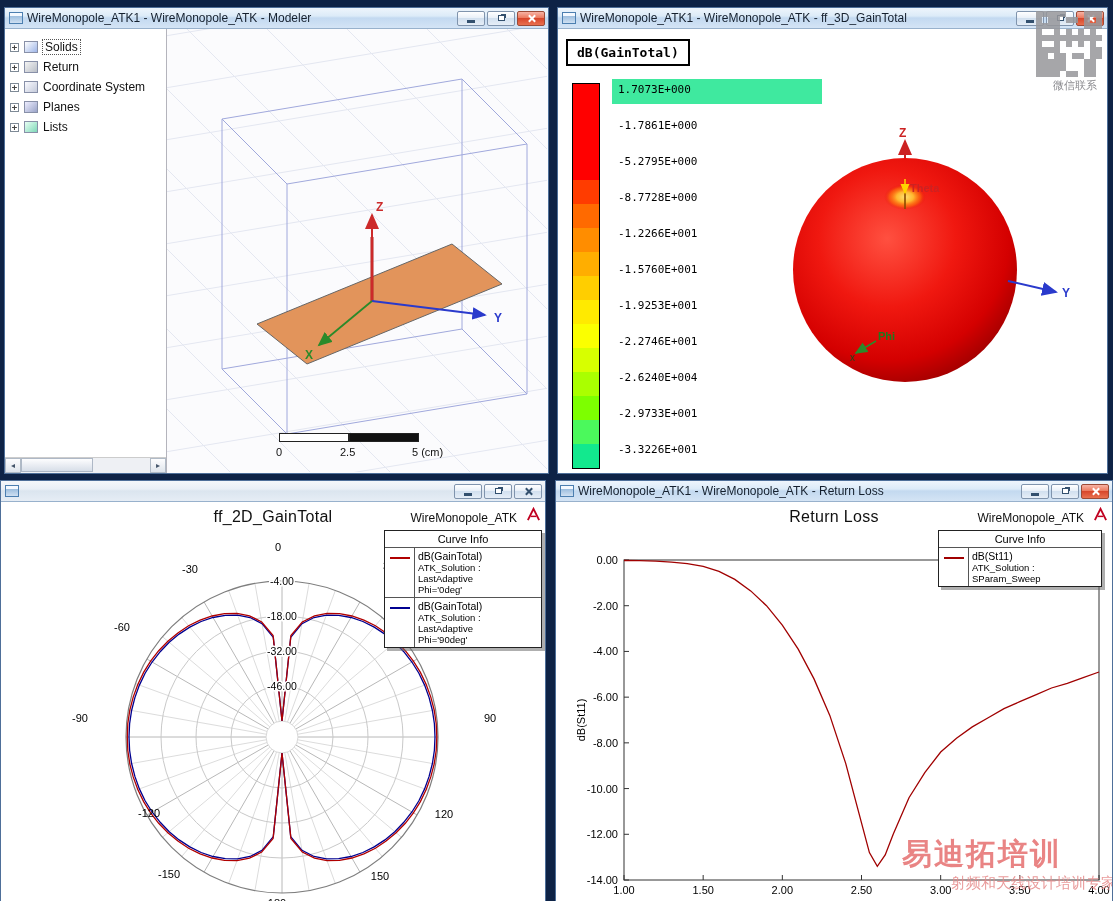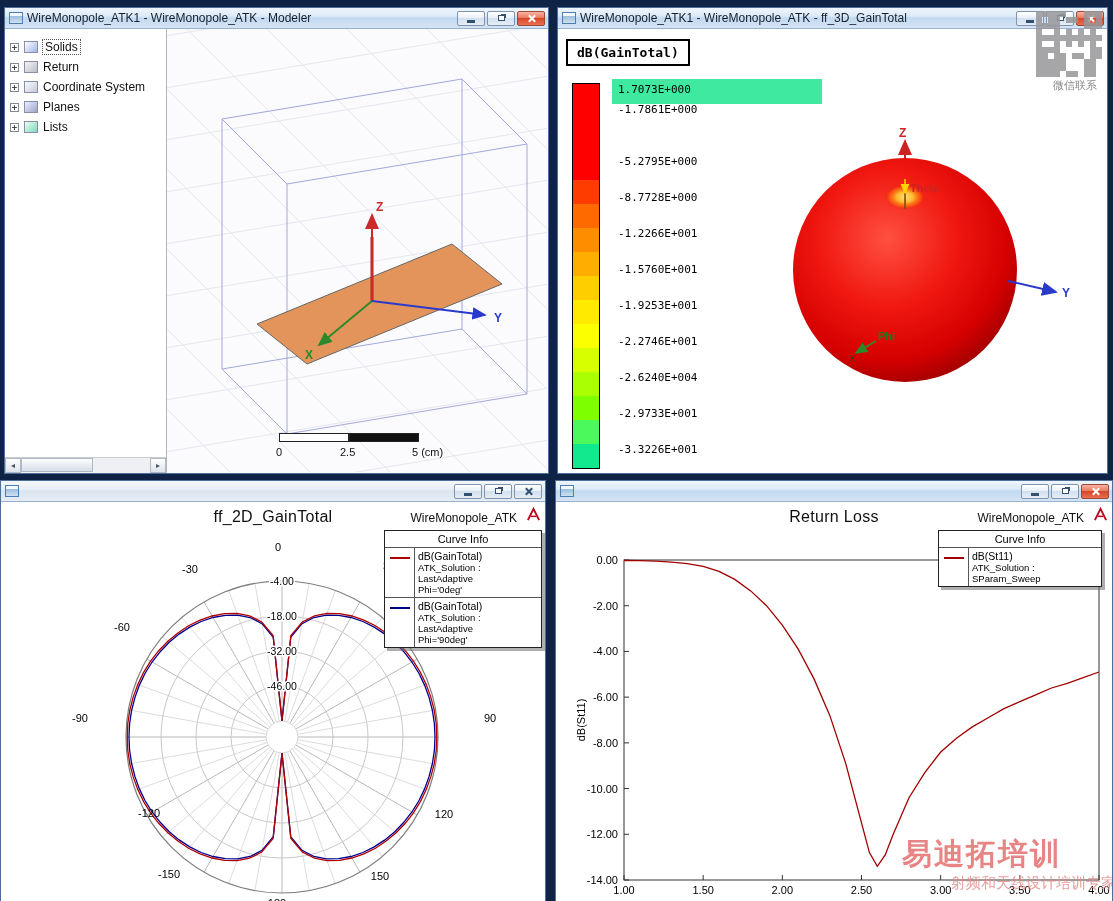--- a/index.html
+++ b/index.html
@@ -274,21 +274,21 @@
             <div style="height: 24px; background: rgb(255, 234, 0);"></div>
             <div style="height: 24px; background: rgb(251, 255, 0);"></div>
             <div style="height: 24px; background: rgb(215, 255, 0);"></div>
             <div style="height: 24px; background: rgb(170, 255, 0);"></div>
             <div style="height: 24px; background: rgb(125, 255, 0);"></div>
             <div style="height: 24px; background: rgb(75, 249, 92);"></div>
             <div style="height: 26px; background: rgb(18, 233, 142);"></div>
           </div>
         <div id="cb-labels">
             <div class="cb-label" style="top: 44px;">1.7073E+000</div>
-            <div class="cb-label" style="top: 64px;">-1.7861E+000</div>
+            <div class="cb-label" style="top: 80px;">-1.7861E+000</div>
             <div class="cb-label" style="top: 116px;">-5.2795E+000</div>
             <div class="cb-label" style="top: 152px;">-8.7728E+000</div>
             <div class="cb-label" style="top: 188px;">-1.2266E+001</div>
             <div class="cb-label" style="top: 224px;">-1.5760E+001</div>
             <div class="cb-label" style="top: 260px;">-1.9253E+001</div>
             <div class="cb-label" style="top: 296px;">-2.2746E+001</div>
             <div class="cb-label" style="top: 332px;">-2.6240E+004</div>
             <div class="cb-label" style="top: 368px; text-align: right;">-2.9733E+001</div>
             <div class="cb-label" style="top: 404px;">-3.3226E+001</div>
           </div>
@@ -531,20 +531,21 @@
             <text x="281" y="153" text-anchor="middle" fill="#000" stroke="#ffffff" stroke-width="3" font-size="10.5" style="paint-order:stroke">-32.00</text>
             <text x="281" y="188" text-anchor="middle" fill="#000" stroke="#ffffff" stroke-width="3" font-size="10.5" style="paint-order:stroke">-46.00</text>
           </g>
       </svg>
     </div>
   </section>
 
   <section class="win" style="left:555px;top:480px;width:558px;height:440px;">
     <header class="titlebar">
       <span class="win-icon"></span>
+      <span class="title">WireMonopole_ATK1 - WireMonopole_ATK - Return Loss</span>
       <span class="tb-btns">
         <button class="tb-btn">
             <span class="g-min"></span>
           </button>
         <button class="tb-btn">
             <span class="g-res"></span>
           </button>
         <button class="tb-btn close">
             <span class="g-x"></span>
           </button>

